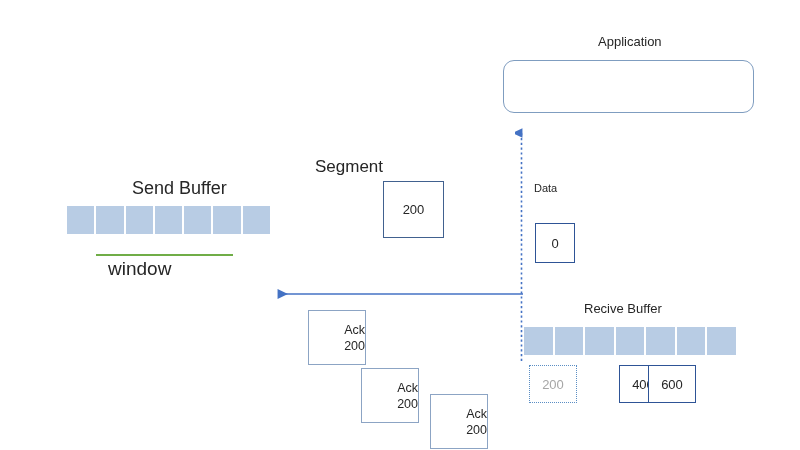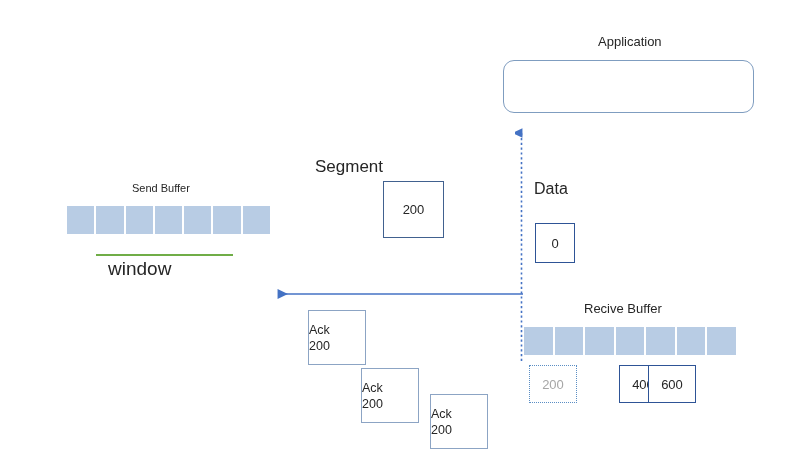--- a/index.html
+++ b/index.html
@@ -11,21 +11,21 @@
     position: relative;
     width: 800px;
     height: 450px;
     background: #ffffff;
     font-family: "Liberation Sans", sans-serif;
     color: #262626;
     overflow: hidden;
   }
   .lbl {
     position: absolute;
-    font-size: 16px;
+    font-size: 11px;
     line-height: 17px;
     color: #262626;
     white-space: pre;
   }
 
   
   #note {
     left: 30px;
     top: 22px;
     text-align: center;
@@ -57,21 +57,21 @@
     left: 535px; top: 223px;
     width: 40px; height: 40px;
     border: 1.6px solid #2e5496;
     background: #ffffff;
     box-sizing: border-box;
     display: flex; align-items: center; justify-content: center;
     font-size: 13px;
   }
 
   
-  #send-label { left: 132px; top: 180px; font-size: 11px; }
+  #send-label { left: 132px; top: 180px; font-size: 18px; }
   .buffer {
     position: absolute;
     display: flex;
     gap: 2px;
   }
   .buffer .cell {
     background: #b8cce4;
     height: 28px;
   }
   #send-buffer { left: 67px; top: 206px; }
@@ -106,21 +106,21 @@
   }
 
   
   .ack-box {
     position: absolute;
     border: 1.5px solid #8ca4c4;
     background: #ffffff;
     box-sizing: border-box;
     display: flex;
     flex-direction: column;
-    align-items: flex-start;
+    align-items: flex-end;
     justify-content: center;
     font-size: 12.5px;
     line-height: 16px;
   }
   #ack-1 { left: 308px; top: 310px; width: 58px; height: 55px; }
   #ack-2 { left: 361px; top: 368px; width: 58px; height: 55px; }
   #ack-3 { left: 430px; top: 394px; width: 58px; height: 55px; }
 
   
   #recv-label { left: 584px; top: 300px; font-size: 13px; }

